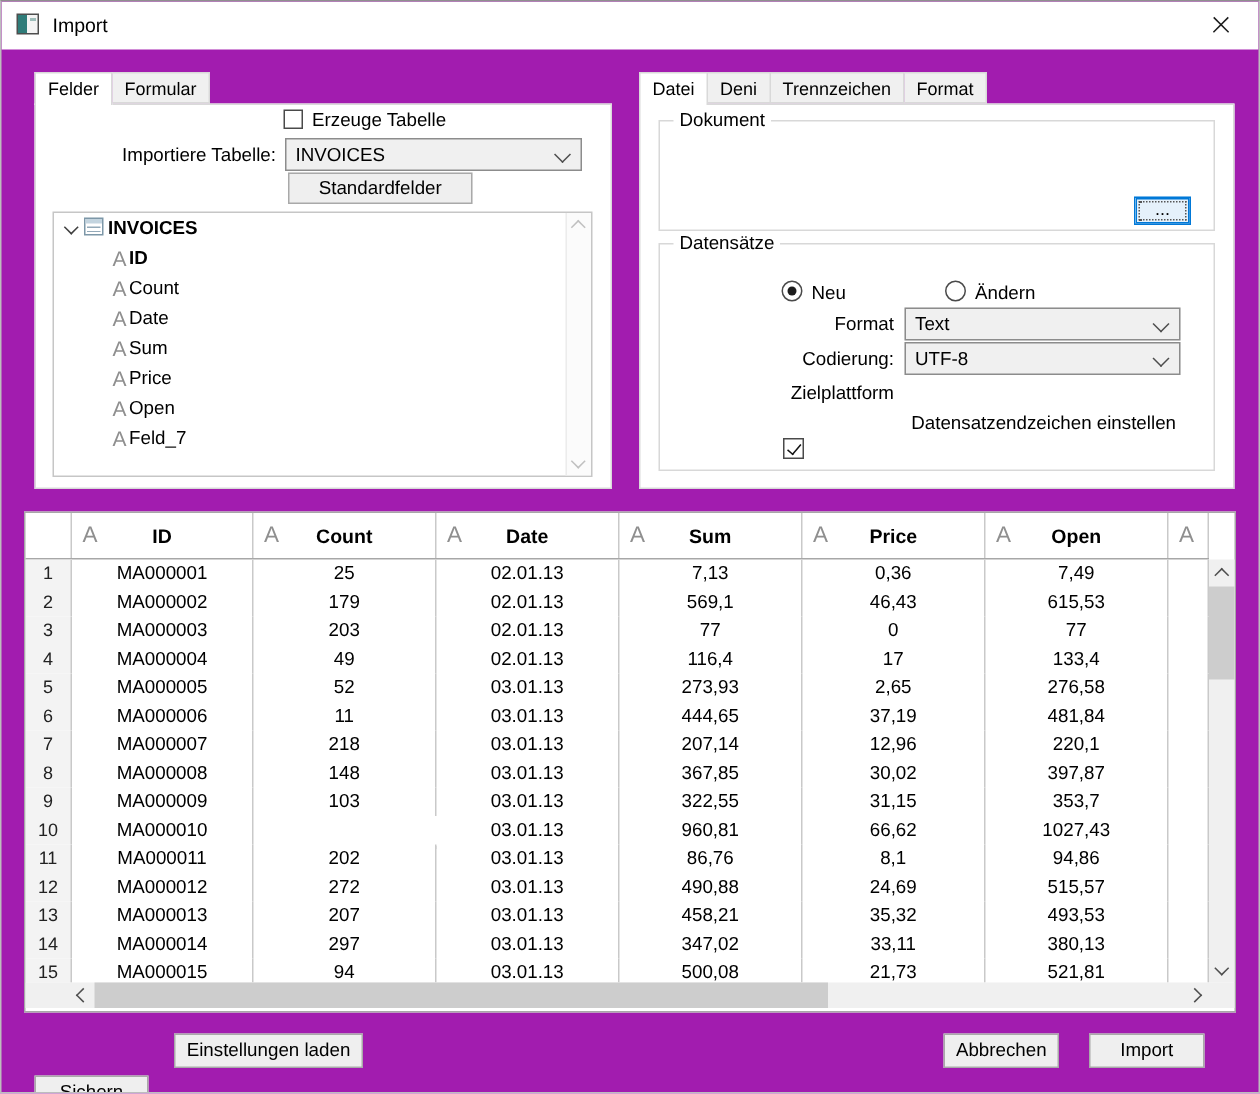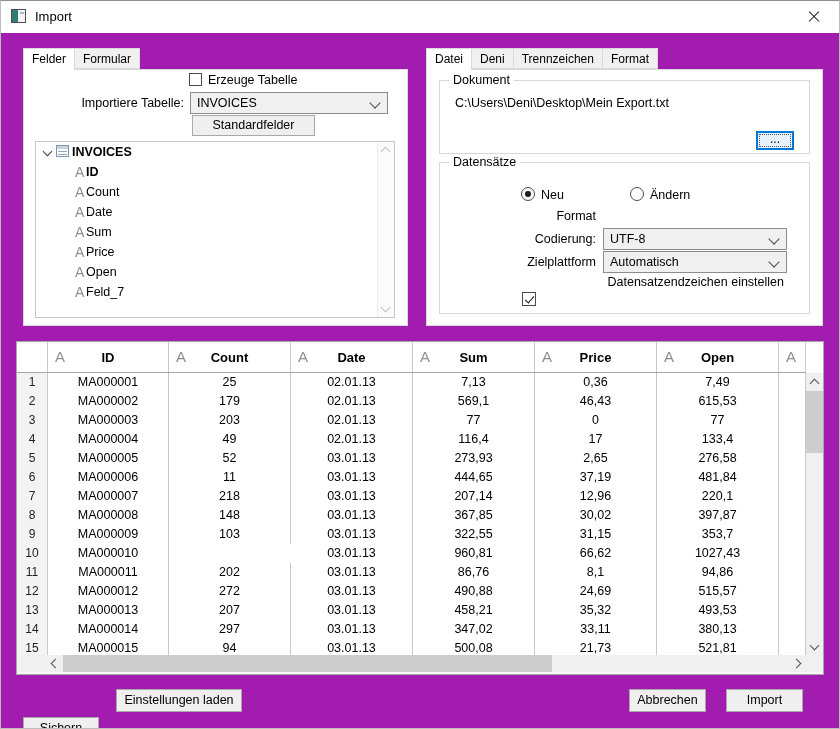--- a/index.html
+++ b/index.html
@@ -186,45 +186,44 @@
   <div class="tabs" id="right-tabs">
       <div class="tab active">Datei</div>
       <div class="tab">Deni</div>
       <div class="tab">Trennzeichen</div>
       <div class="tab">Format</div>
     </div>
 
   <div class="panel" id="right-panel">
     <div class="fieldset" id="fs-dok">
       <span class="legend">Dokument</span>
-      <span class="lbl" style="left:15px;top:15px;">C:\Users\Deni\Desktop\Mein Export.txt</span>
       <div class="browse-btn">...</div>
     </div>
 
     <div class="fieldset" id="fs-dat">
       <span class="legend">Datensätze</span>
 
       <span class="radio sel" style="left:81px;top:24px;"></span>
       <span class="lbl" style="left:101px;top:25px;">Neu</span>
       <span class="radio" style="left:190px;top:24px;"></span>
       <span class="lbl" style="left:210px;top:25px;">Ändern</span>
 
       <span class="lbl" style="left:20px;top:46px;width:136px;text-align:right;">Format</span>
+      <div class="combo" style="left:163px;top:42px;width:184px;">
+        <span>Text</span>
+        <span class="chev"></span>
+      </div>
 
       <span class="lbl" style="left:20px;top:69px;width:136px;text-align:right;">Codierung:</span>
       <div class="combo" style="left:163px;top:65px;width:184px;">
         <span>UTF-8</span>
         <span class="chev"></span>
       </div>
 
       <span class="lbl" style="left:20px;top:92px;width:136px;text-align:right;">Zielplattform</span>
-      <div class="combo" style="left:163px;top:88px;width:184px;">
-        <span>Automatisch</span>
-        <span class="chev"></span>
-      </div>
 
       <span class="lbl link-text" style="right:25px;top:112px;">Datensatzendzeichen einstellen</span>
 
       <span class="checkbox checked" style="left:82px;top:129px;width:14px;height:14px;"></span>
     </div>
   </div>
 
   <div class="datatable">
     <div class="thead" id="thead">
         <div class="hcell" style="width: 31px;"></div>

